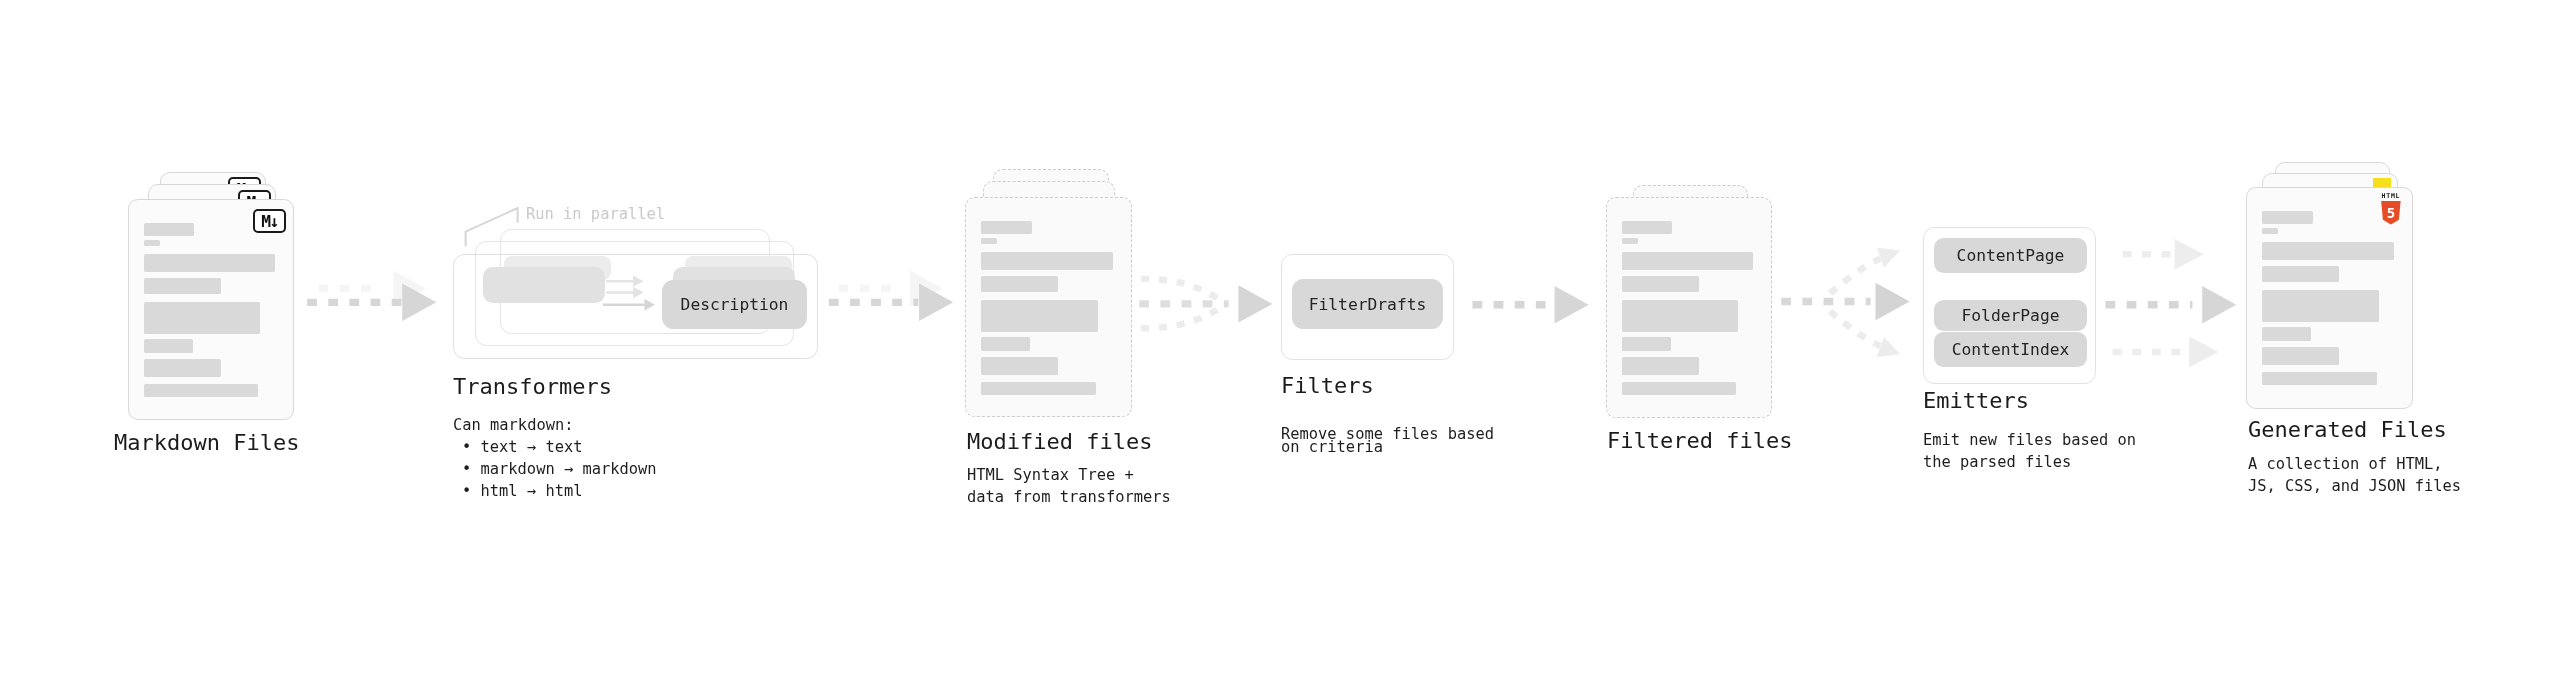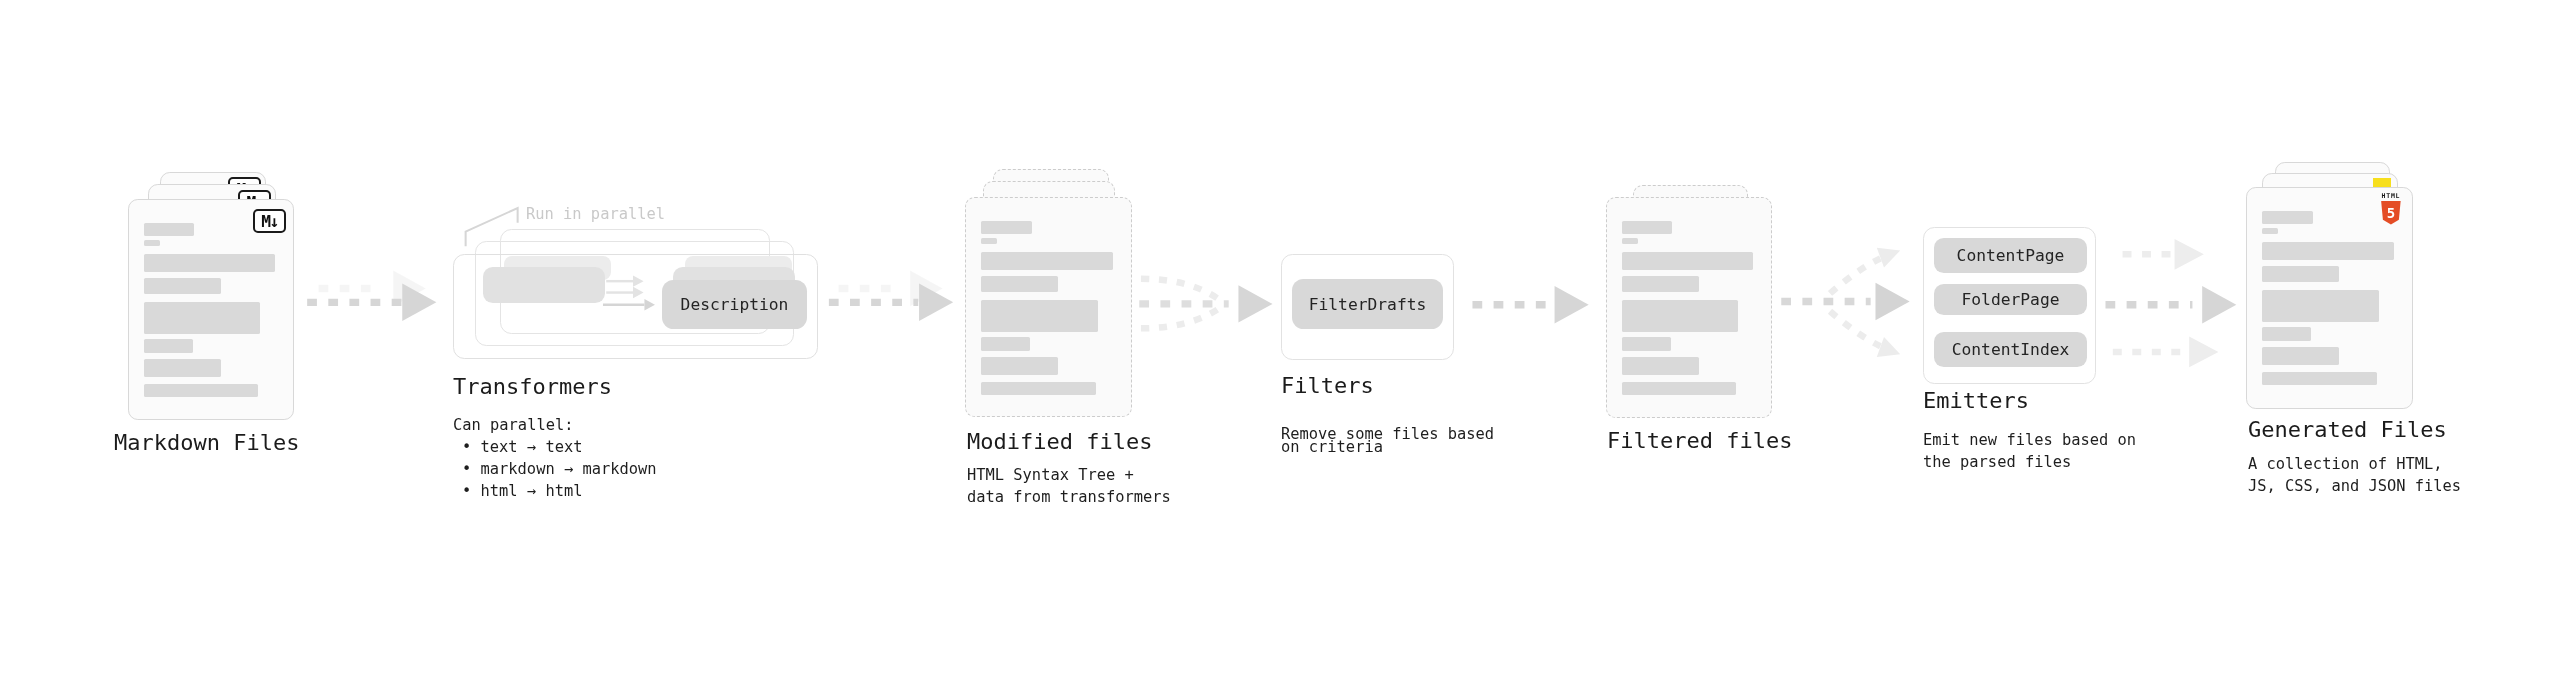--- a/index.html
+++ b/index.html
@@ -193,21 +193,21 @@
   <div class="pill ghost1" style="left:504px;top:256px;width:107px;height:24.4px;border-radius:8.1px;"></div>
   <div class="pill ghost2" style="left:483px;top:267px;width:122px;height:36px;border-radius:9.8px;"></div>
 
   <div class="pill ghost1" style="left:685px;top:256px;width:107px;height:24.4px;border-radius:8.1px;"></div>
   <div class="pill ghost2" style="left:673px;top:267px;width:122px;height:36px;border-radius:9.8px;"></div>
   <div class="pill" style="left:662px;top:280px;width:145px;height:49px;">
       <span>Description</span>
     </div>
 
   <div class="stage-label" style="left:453px;top:375px;">Transformers</div>
-  <div class="stage-desc" style="left:453px;top:414px;">Can parallel:</div>
+  <div class="stage-desc" style="left:453px;top:414px;">Can markdown:</div>
   <div class="stage-desc" style="left:462px;top:436px;">• text → text</div>
   <div class="stage-desc" style="left:462px;top:458px;">• markdown → markdown</div>
   <div class="stage-desc" style="left:462px;top:480px;">• html → html</div>
 
   <div class="doc-card dashed" style="left:993px;top:169px;width:116px;height:46px;"></div>
   <div class="doc-card dashed" style="left:983px;top:181px;width:132px;height:46px;"></div>
   <div class="doc-card dashed" style="left:965px;top:197px;width:167px;height:220px;">
       <span class="bar" style="top: 23px; width: 31%; height: 13px;"></span>
       <span class="bar" style="top: 40px; width: 10%; height: 5.7px;"></span>
       <span class="bar" style="top: 54px; width: 80%; height: 18px;"></span>
@@ -239,21 +239,21 @@
       <span class="bar" style="top: 139px; width: 30%; height: 14px;"></span>
       <span class="bar" style="top: 159px; width: 47%; height: 18px;"></span>
       <span class="bar" style="top: 184px; width: 70%; height: 13px;"></span>
     </div>
   <div class="stage-label" style="left:1607px;top:429px;">Filtered files</div>
 
   <div class="group-box filled" style="left:1923px;top:227px;width:173px;height:157px;"></div>
   <div class="pill" style="left:1934px;top:238px;width:153px;height:35px;border-radius:9.8px;">
       <span>ContentPage</span>
     </div>
-  <div class="pill" style="left:1934px;top:284px;width:153px;height:31px;border-radius:9.8px;">
+  <div class="pill" style="left:1934px;top:300px;width:153px;height:31px;border-radius:9.8px;">
       <span>FolderPage</span>
     </div>
   <div class="pill" style="left:1934px;top:332px;width:153px;height:35px;border-radius:9.8px;">
       <span>ContentIndex</span>
     </div>
   <div class="stage-label" style="left:1923px;top:389px;">Emitters</div>
   <div class="stage-desc" style="left:1923px;top:429px;">Emit new files based on</div>
   <div class="stage-desc" style="left:1923px;top:451px;">the parsed files</div>
 
   <div class="doc-card" style="left:2275px;top:162px;width:115px;height:46px;">

